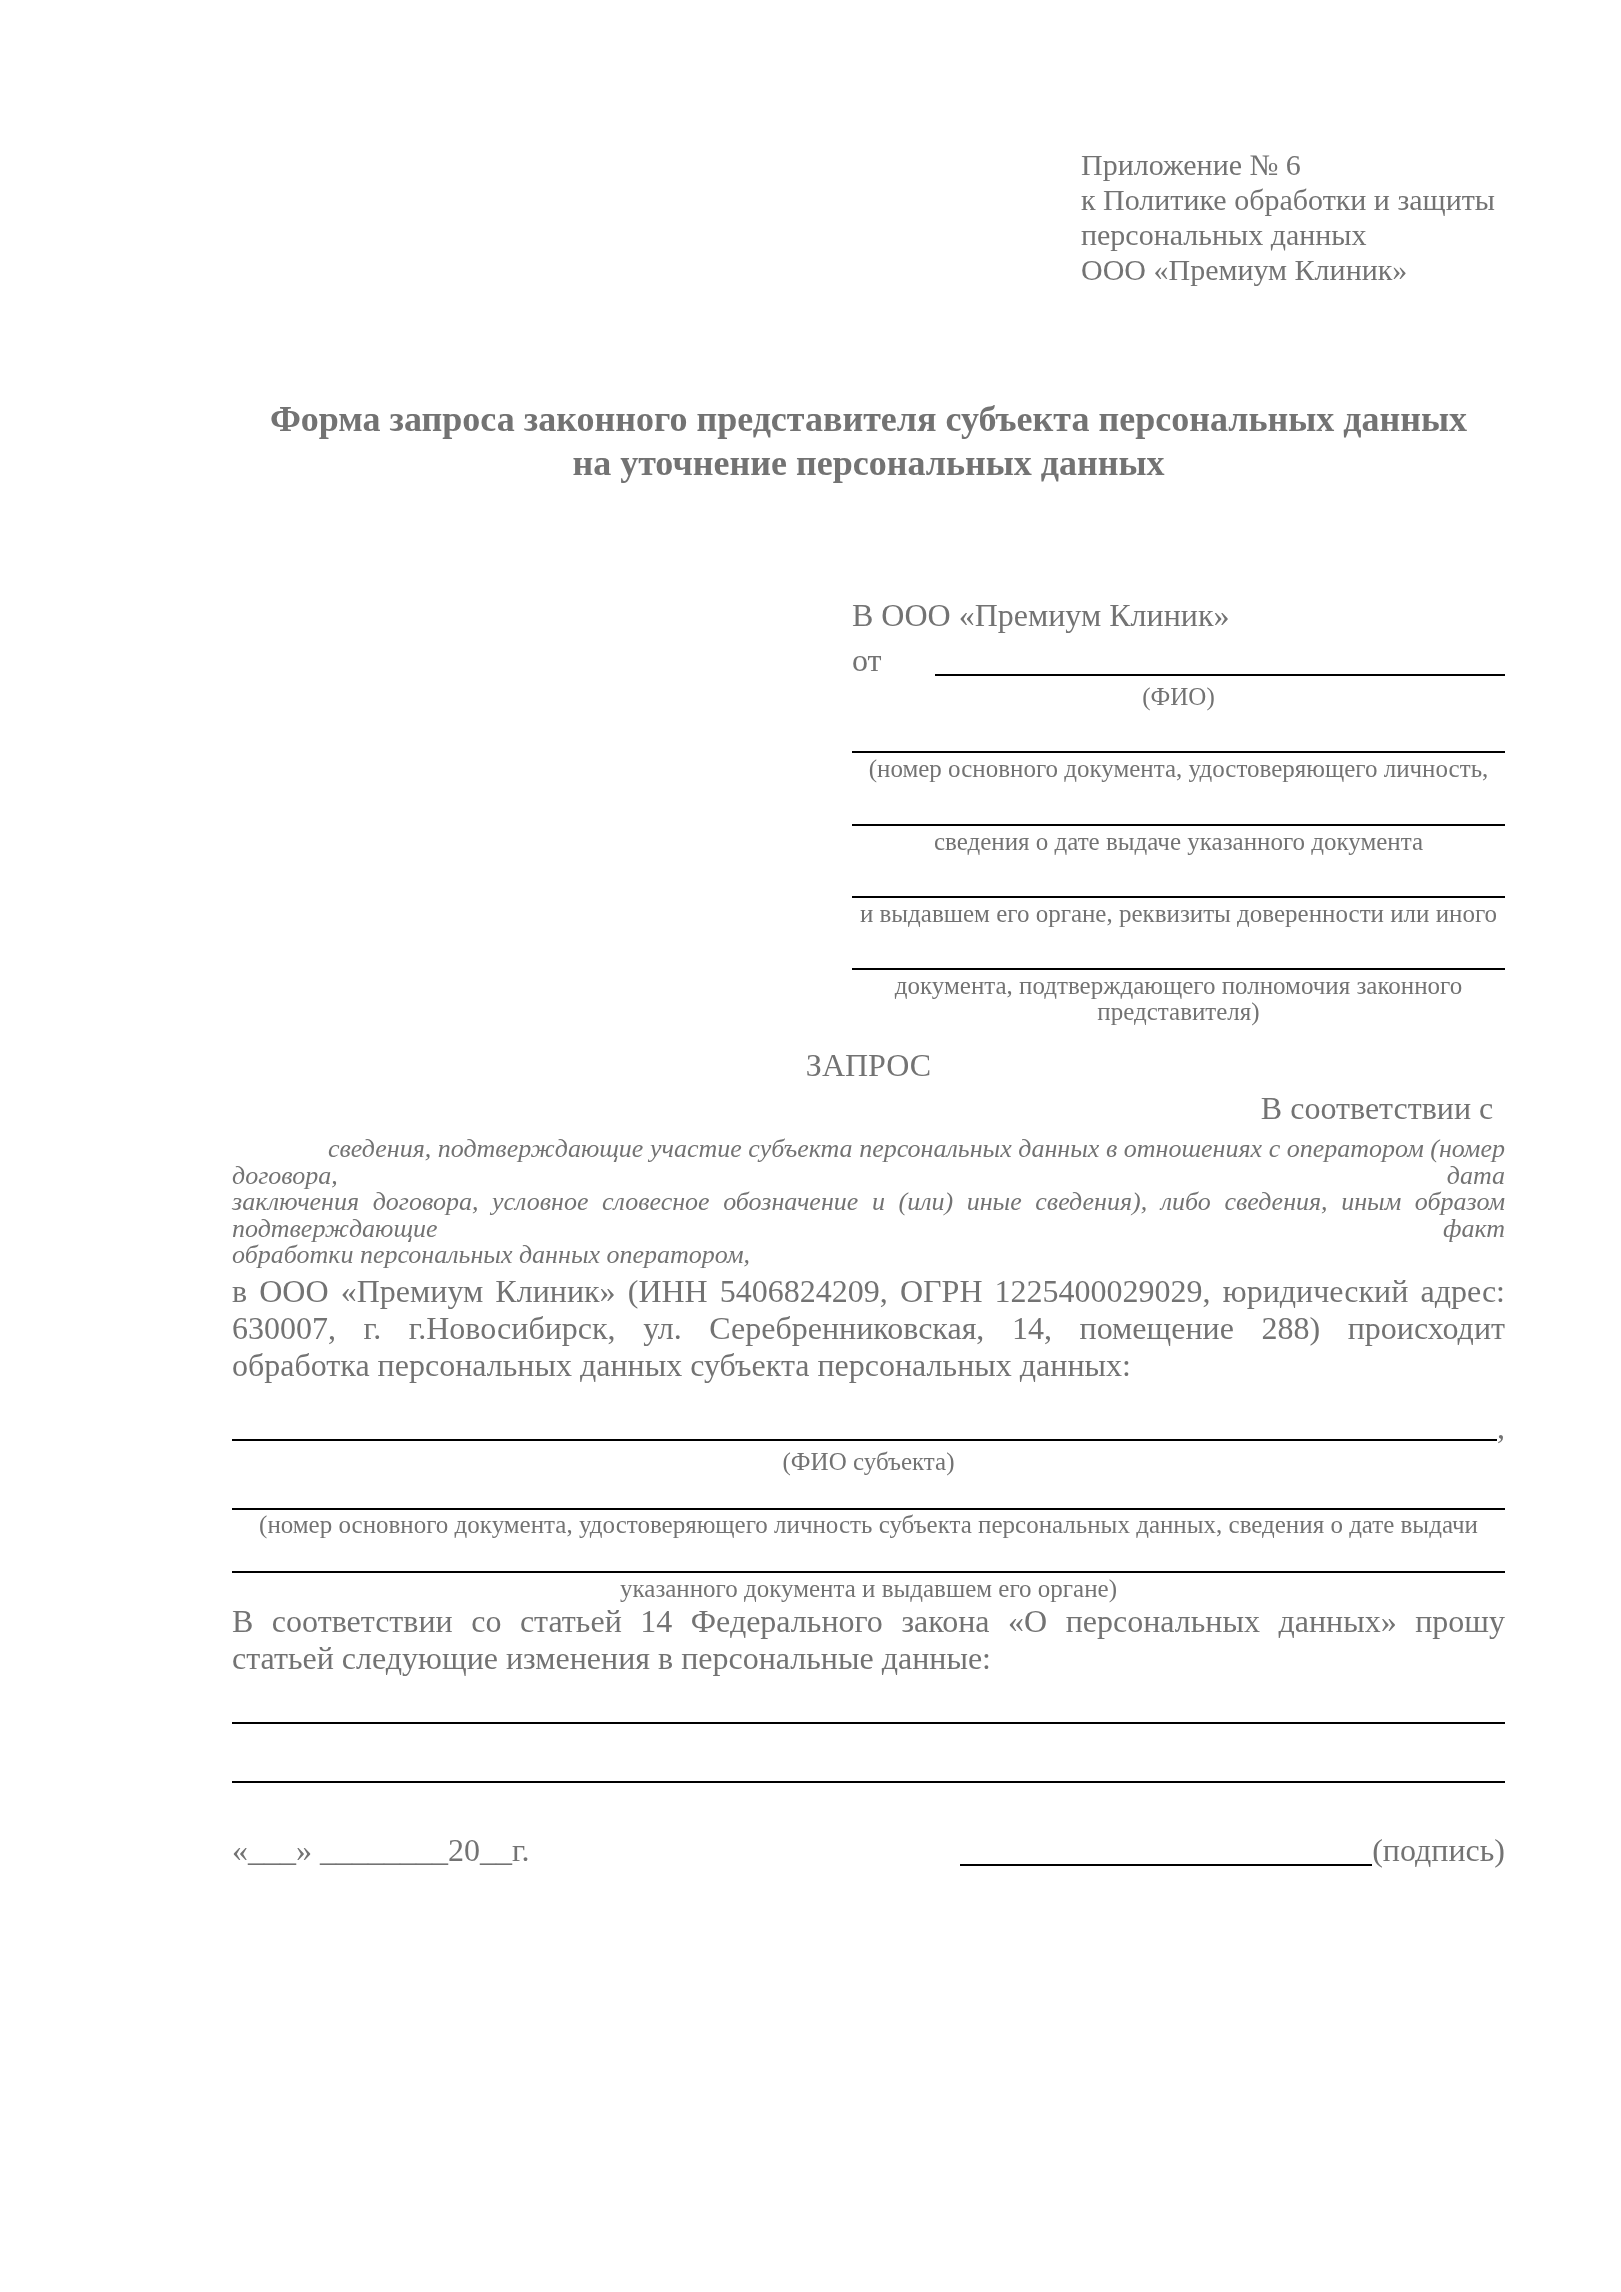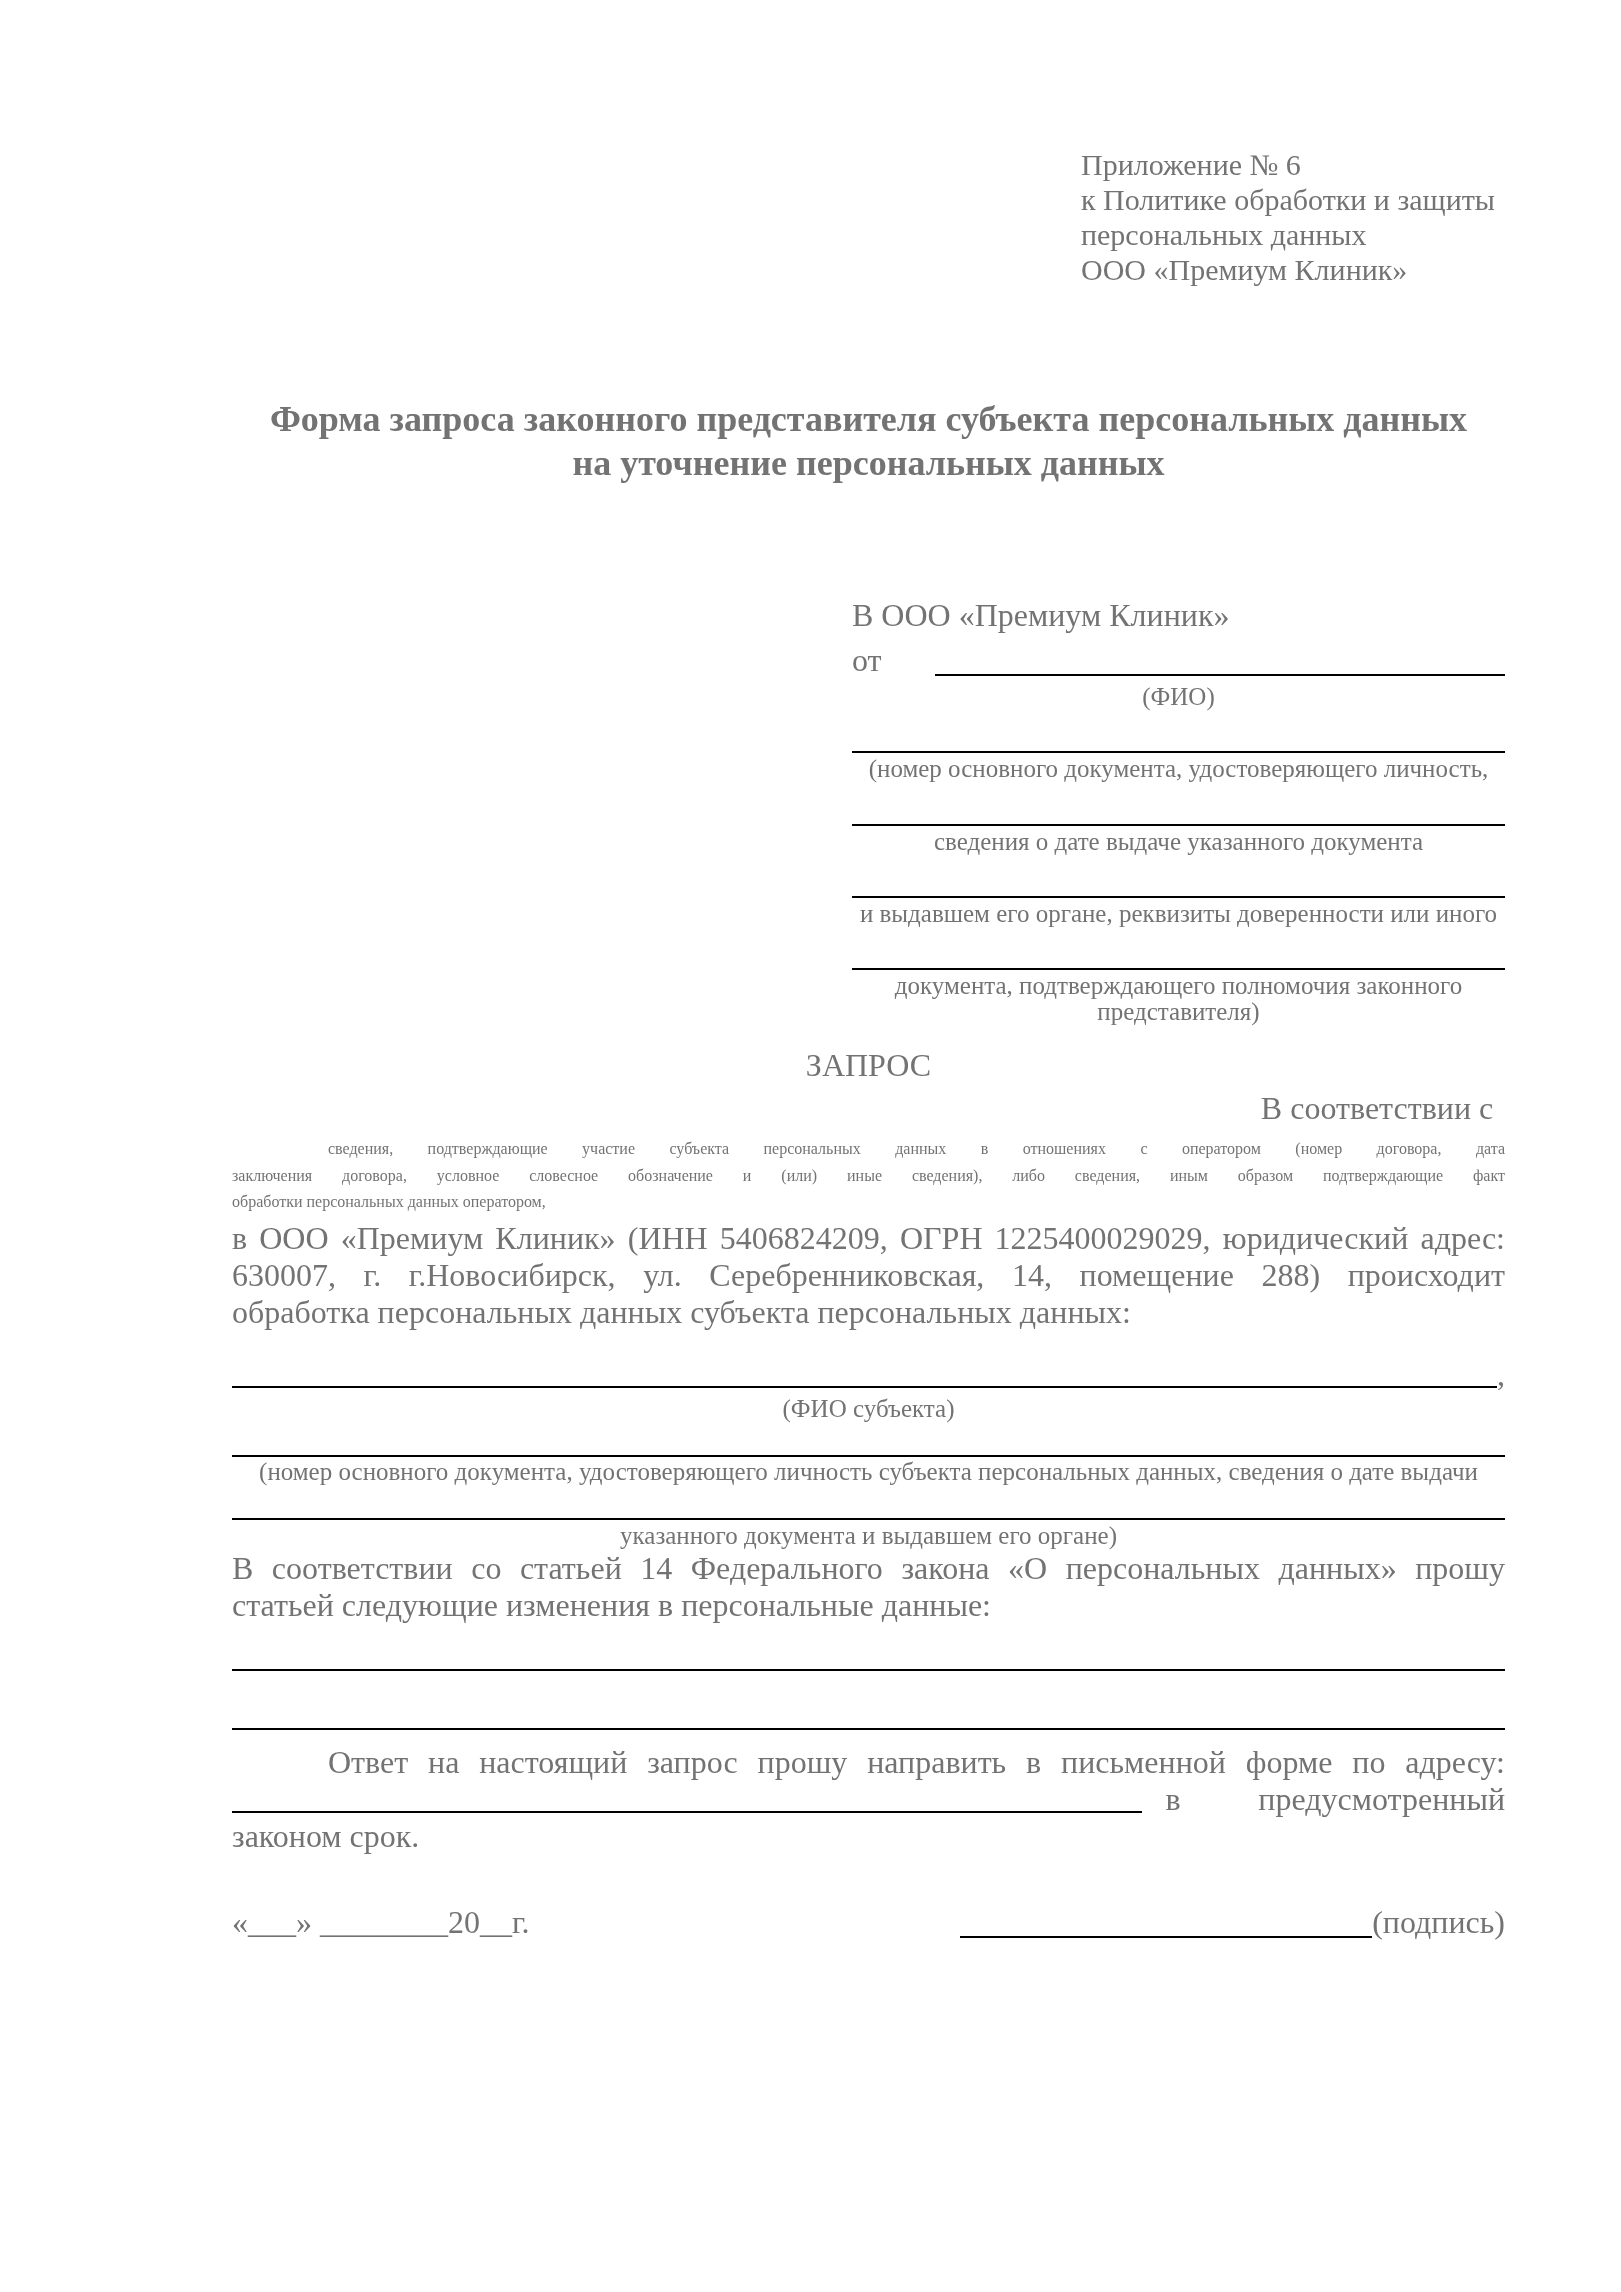--- a/index.html
+++ b/index.html
@@ -38,21 +38,21 @@
     line-height: 25.5px;
     text-align: center;
     margin-top: 2.9px;
   }
   .blank-group { margin-top: 42px; }
   .blank-line { border-bottom: 2.9px solid #000; height: 0; }
   
   .zapros { text-align: center; margin-top: 21px; line-height: 41px; }
   .accordance-row { margin-top: 2px; padding-left: 96px; line-height: 41px; flex-direction: column; }
   .accordance-row .label { margin-right: 11.8px; white-space: nowrap; }
-  .small-note { font-size: 16px; line-height: 26.5px; }
+  .small-note { font-size: 26px; line-height: 26.5px; font-style: italic; }
   .jl { text-align: justify; text-align-last: justify; }
   .indent { text-indent: 96px; }
   .body-par { margin-top: 3.9px; }
   .body-par > div { line-height: 37px; }
   .subject-row { margin-top: 25.5px; line-height: 37px; }
   .mt-blank { margin-top: 33px; }
   .law-par { margin-top: 2px; }
   .wide-blank-1 { margin-top: 45px; }
   .wide-blank-2 { margin-top: 57px; }
   .answer-par { margin-top: 13.7px; }
@@ -139,28 +139,20 @@
   <div class="caption">указанного документа и выдавшем его органе)</div>
 
   <div class="body-par law-par">
     <div class="jl">В соответствии со статьей 14 Федерального закона «О персональных данных» прошу</div>
     <div>статьей следующие изменения в персональные данные:</div>
   </div>
 
   <div class="blank-line wide-blank-1"></div>
   <div class="blank-line wide-blank-2"></div>
 
-  <div class="body-par answer-par">
-    <div class="jl indent">Ответ на настоящий запрос прошу направить в письменной форме по адресу:</div>
-    <div class="row answer-line2">
-      <span class="addr-fill"></span>
-      <span class="justify-rest">в предусмотренный</span>
-    </div>
-    <div>законом срок.</div>
-  </div>
 
   <div class="footer-row">
     <span class="date">«___» ________20__г.</span>
     <span class="sig">
       <span class="sig-line"></span>
       <span>(подпись)</span>
     </span>
   </div>
 
 </div>

